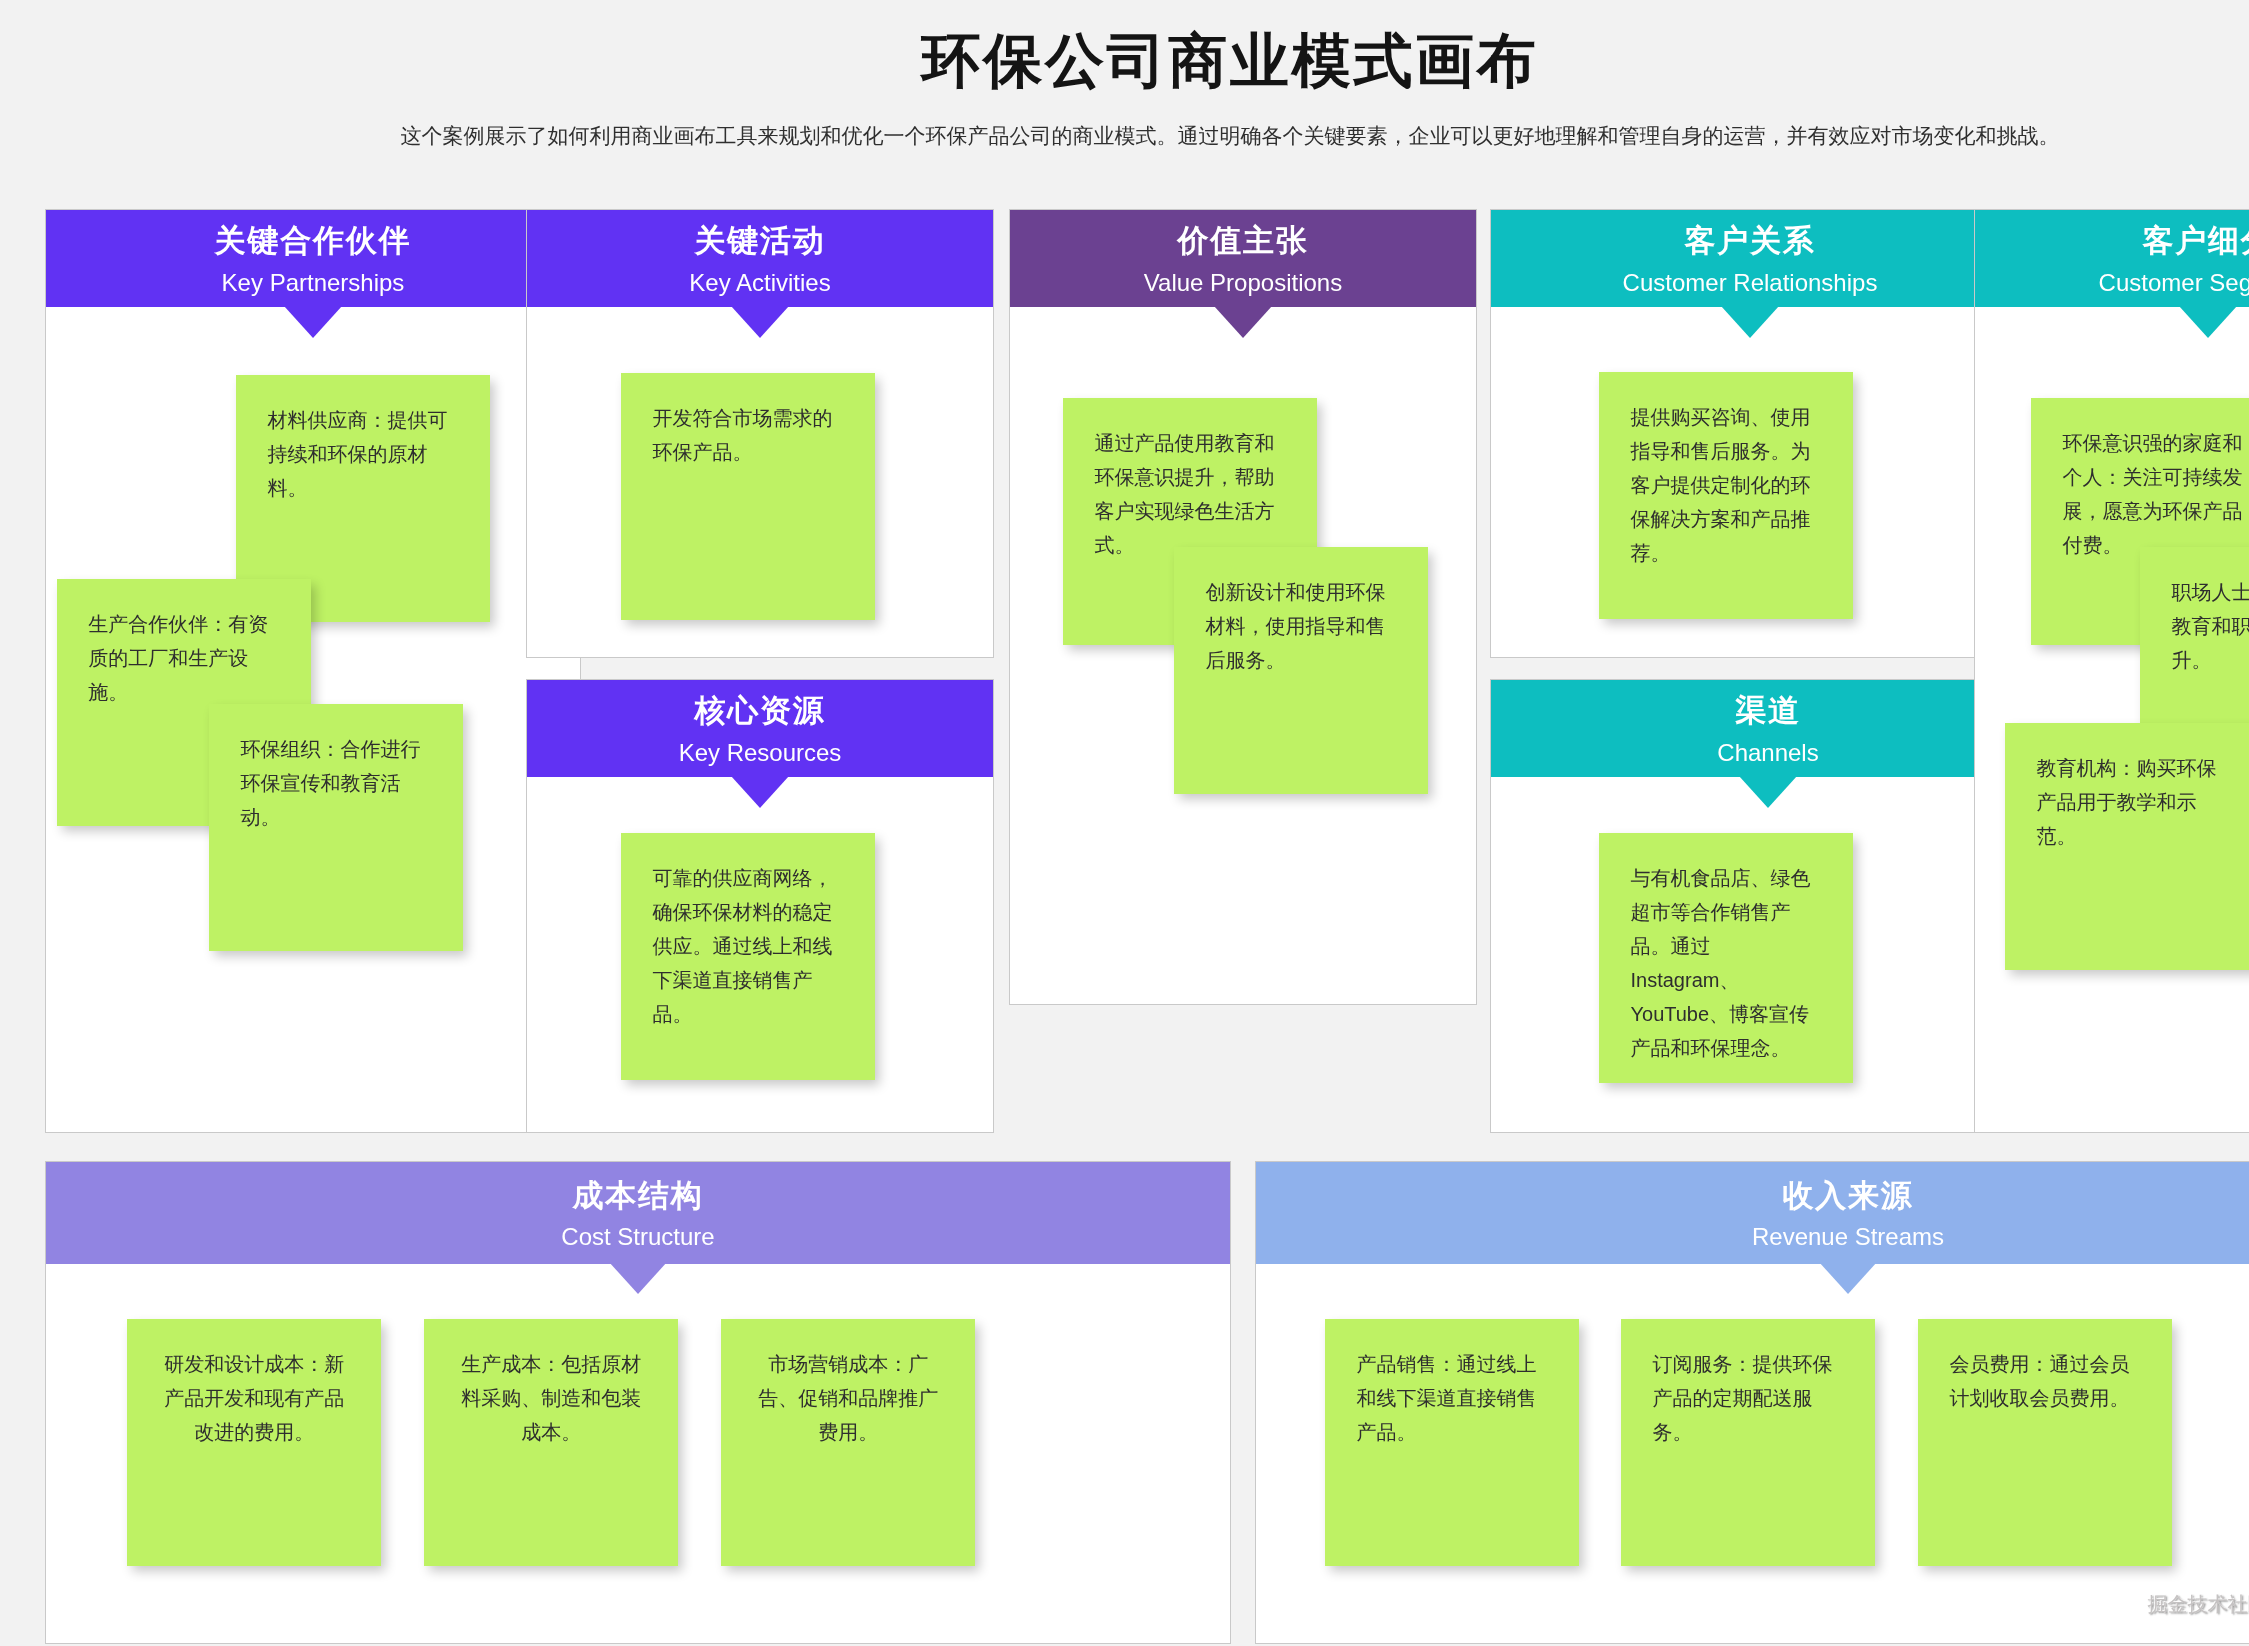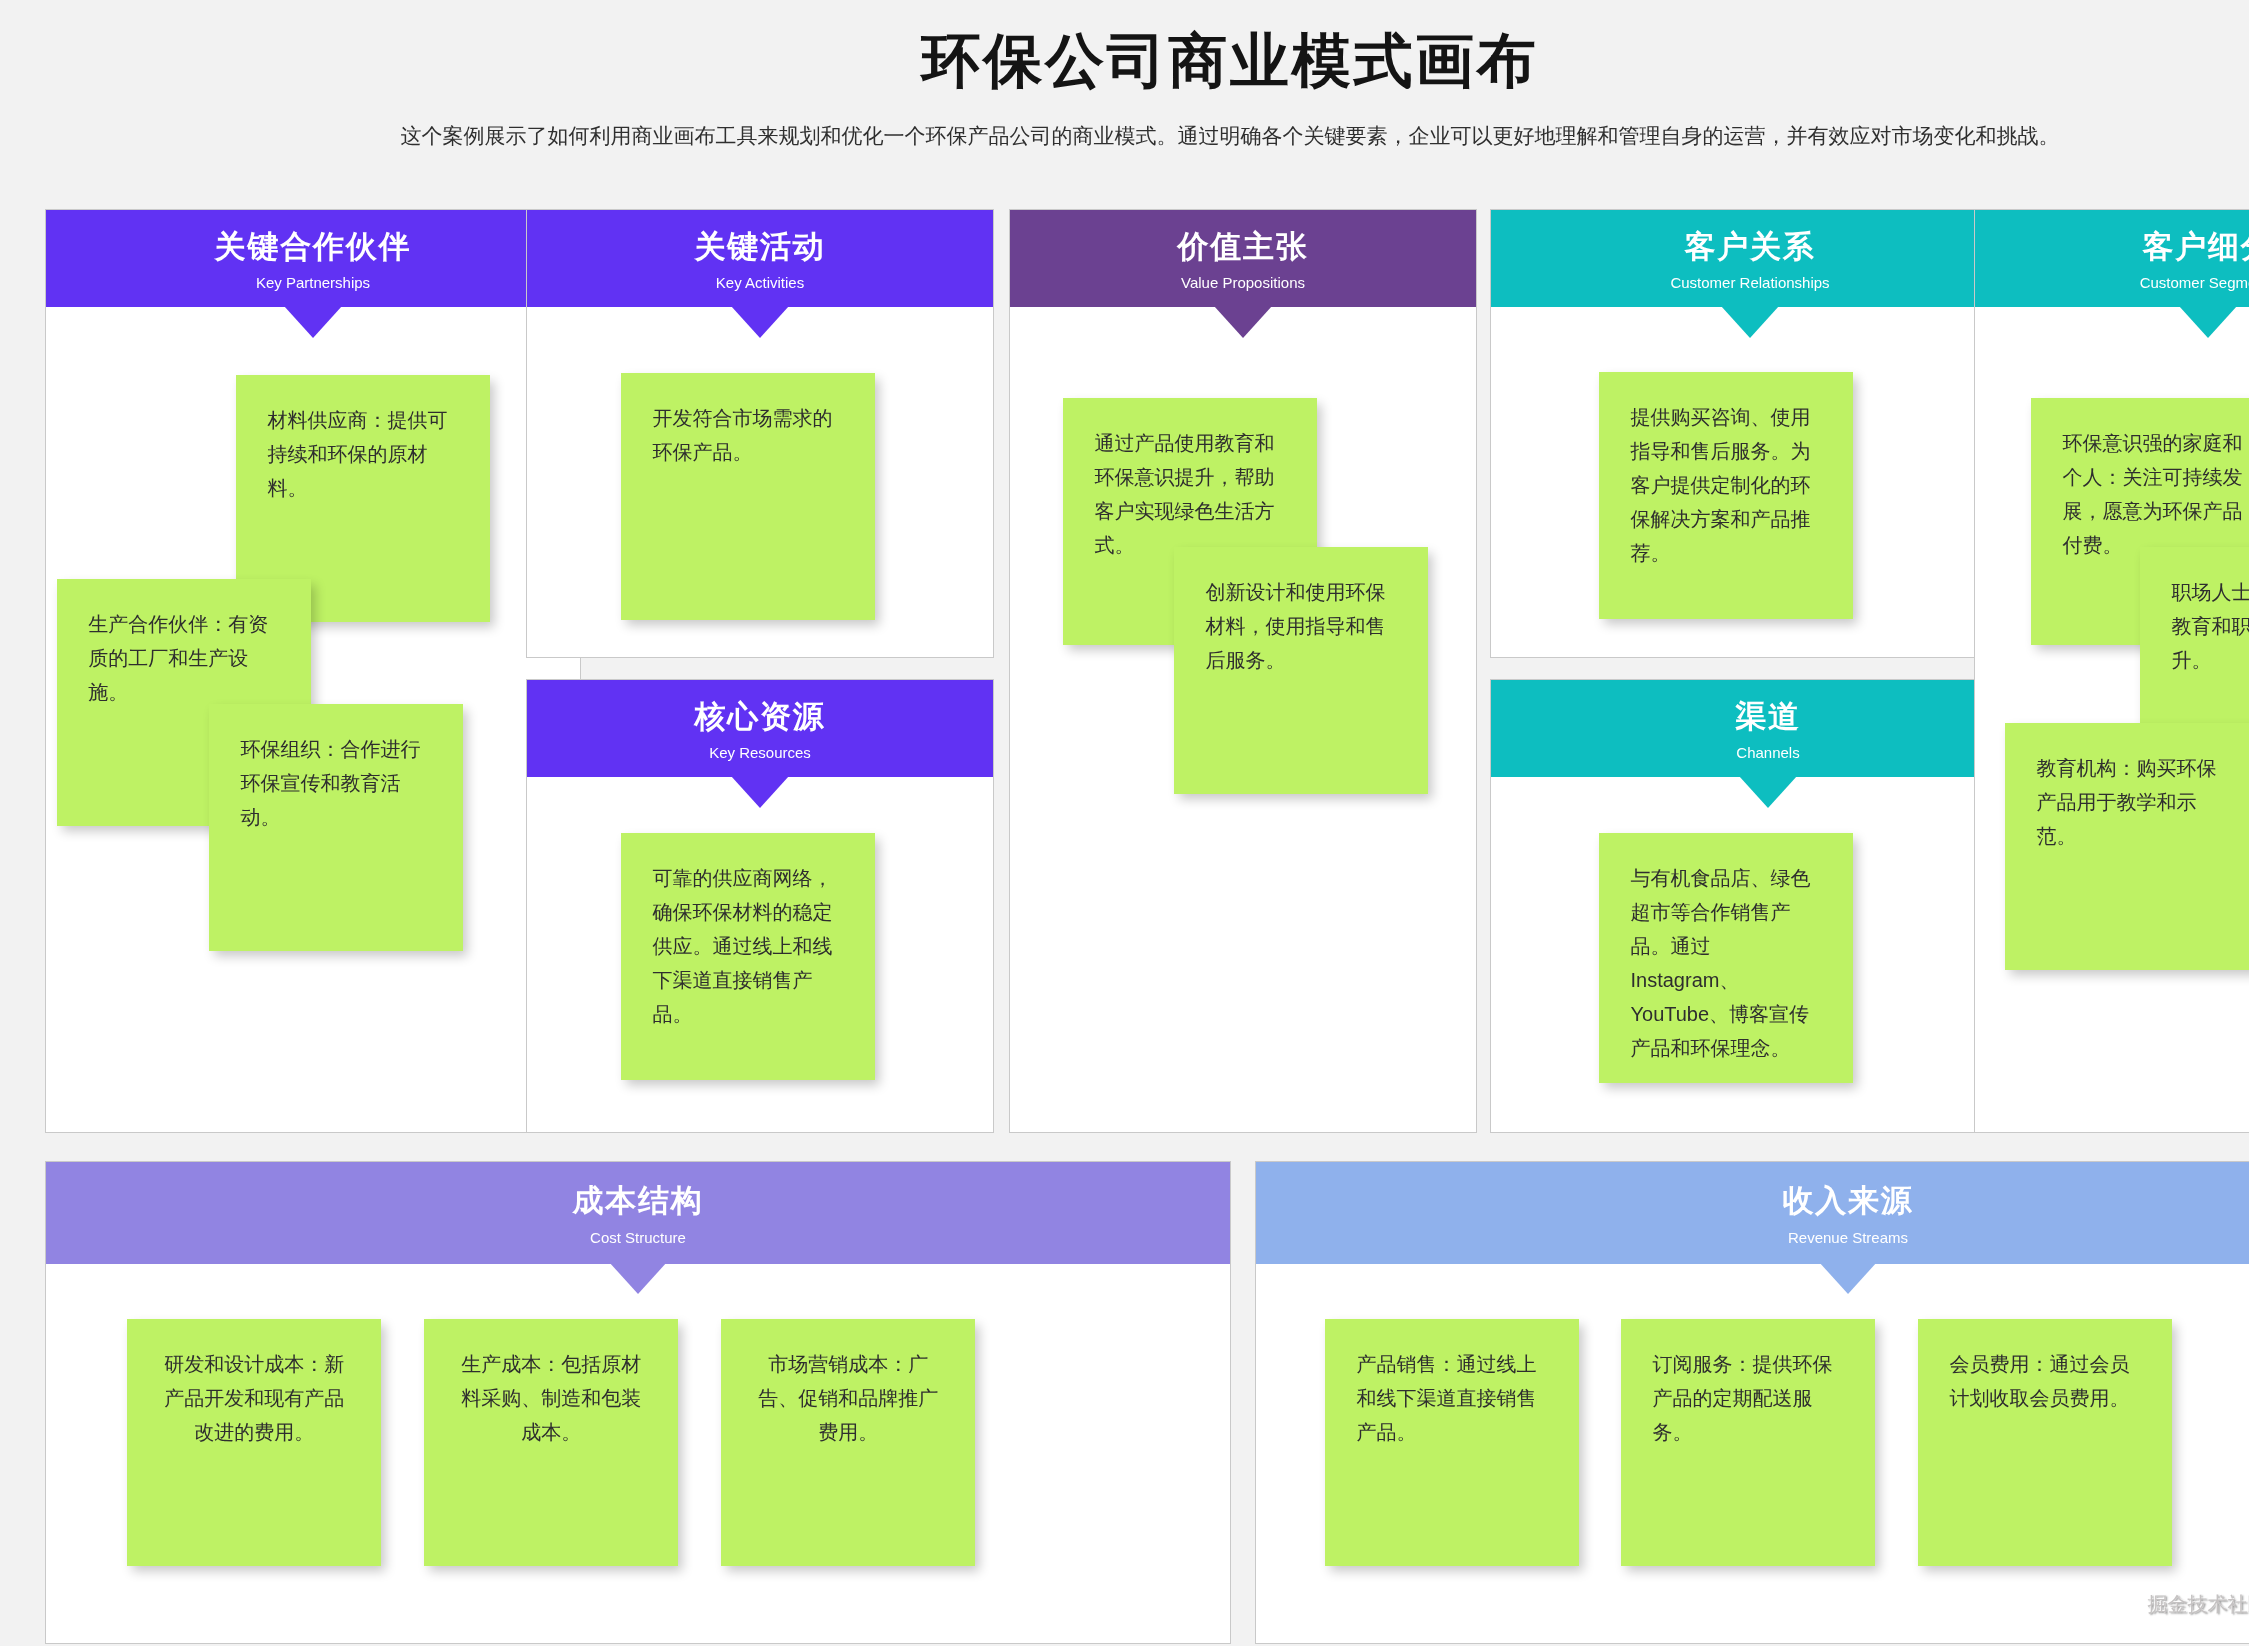--- a/index.html
+++ b/index.html
@@ -25,42 +25,42 @@
   .box {
     position: absolute; background: #ffffff;
     border: 1.3px solid #c9c9c9;
   }
   .hdr {
     width: 100%; height: 97px;
     display: flex; flex-direction: column; align-items: center; justify-content: center;
     gap: 6.3px; color: #ffffff;
   }
   .hdr .zh { font-size: 31px; font-weight: 700; letter-spacing: 1.8px; }
-  .hdr .en { font-size: 15px; font-weight: 400; }
+  .hdr .en { font-size: 24px; font-weight: 400; }
   .pointer {
     position: absolute; top: 96px; left: 50%; transform: translateX(-50%);
     width: 0; height: 0;
     border-left: 29px solid transparent; border-right: 29px solid transparent;
     border-top: 32px solid #000;
   }
   .wide .hdr { height: 102px; }
   .wide .pointer { top: 100px; }
 
   
   .purple .hdr      { background: #6132f3; } .purple .pointer      { border-top-color: #6132f3; }
   .darkpurple .hdr  { background: #6b4191; } .darkpurple .pointer  { border-top-color: #6b4191; }
   .teal .hdr        { background: #0dbec0; } .teal .pointer        { border-top-color: #0dbec0; }
   .lightpurple .hdr { background: #9184e2; } .lightpurple .pointer { border-top-color: #9184e2; }
   .lightblue .hdr   { background: #8fb1ec; } .lightblue .pointer   { border-top-color: #8fb1ec; }
 
   
   #box-kp   { left: 45px;  top: 209px;  width: 536px; height: 924px; }
   #box-ka   { left: 526px; top: 209px;  width: 468px; height: 449px;  }
   #box-kr   { left: 526px; top: 679px; width: 468px; height: 454px; }
-  #box-vp   { left: 1009px; top: 209px;  width: 468px; height: 924px; }
+  #box-vp   { left: 1009px; top: 209px;  width: 468px; height: 796px; }
   #box-cr   { left: 1490px; top: 209px;  width: 520px; height: 449px;  }
   #box-ch   { left: 1490px; top: 679px; width: 556px; height: 454px; }
   #box-cs   { left: 1974px; top: 209px;  width: 468px; height: 924px; }
   #box-cost { left: 45px;  top: 1161px; width: 1186px; height: 483px; text-align: center; }
   #box-rev  { left: 1255px; top: 1161px; width: 1186px; height: 483px; }
 
   .note {
     position: absolute;
     width: 254px; min-height: 247px;
     background: #bef264;

